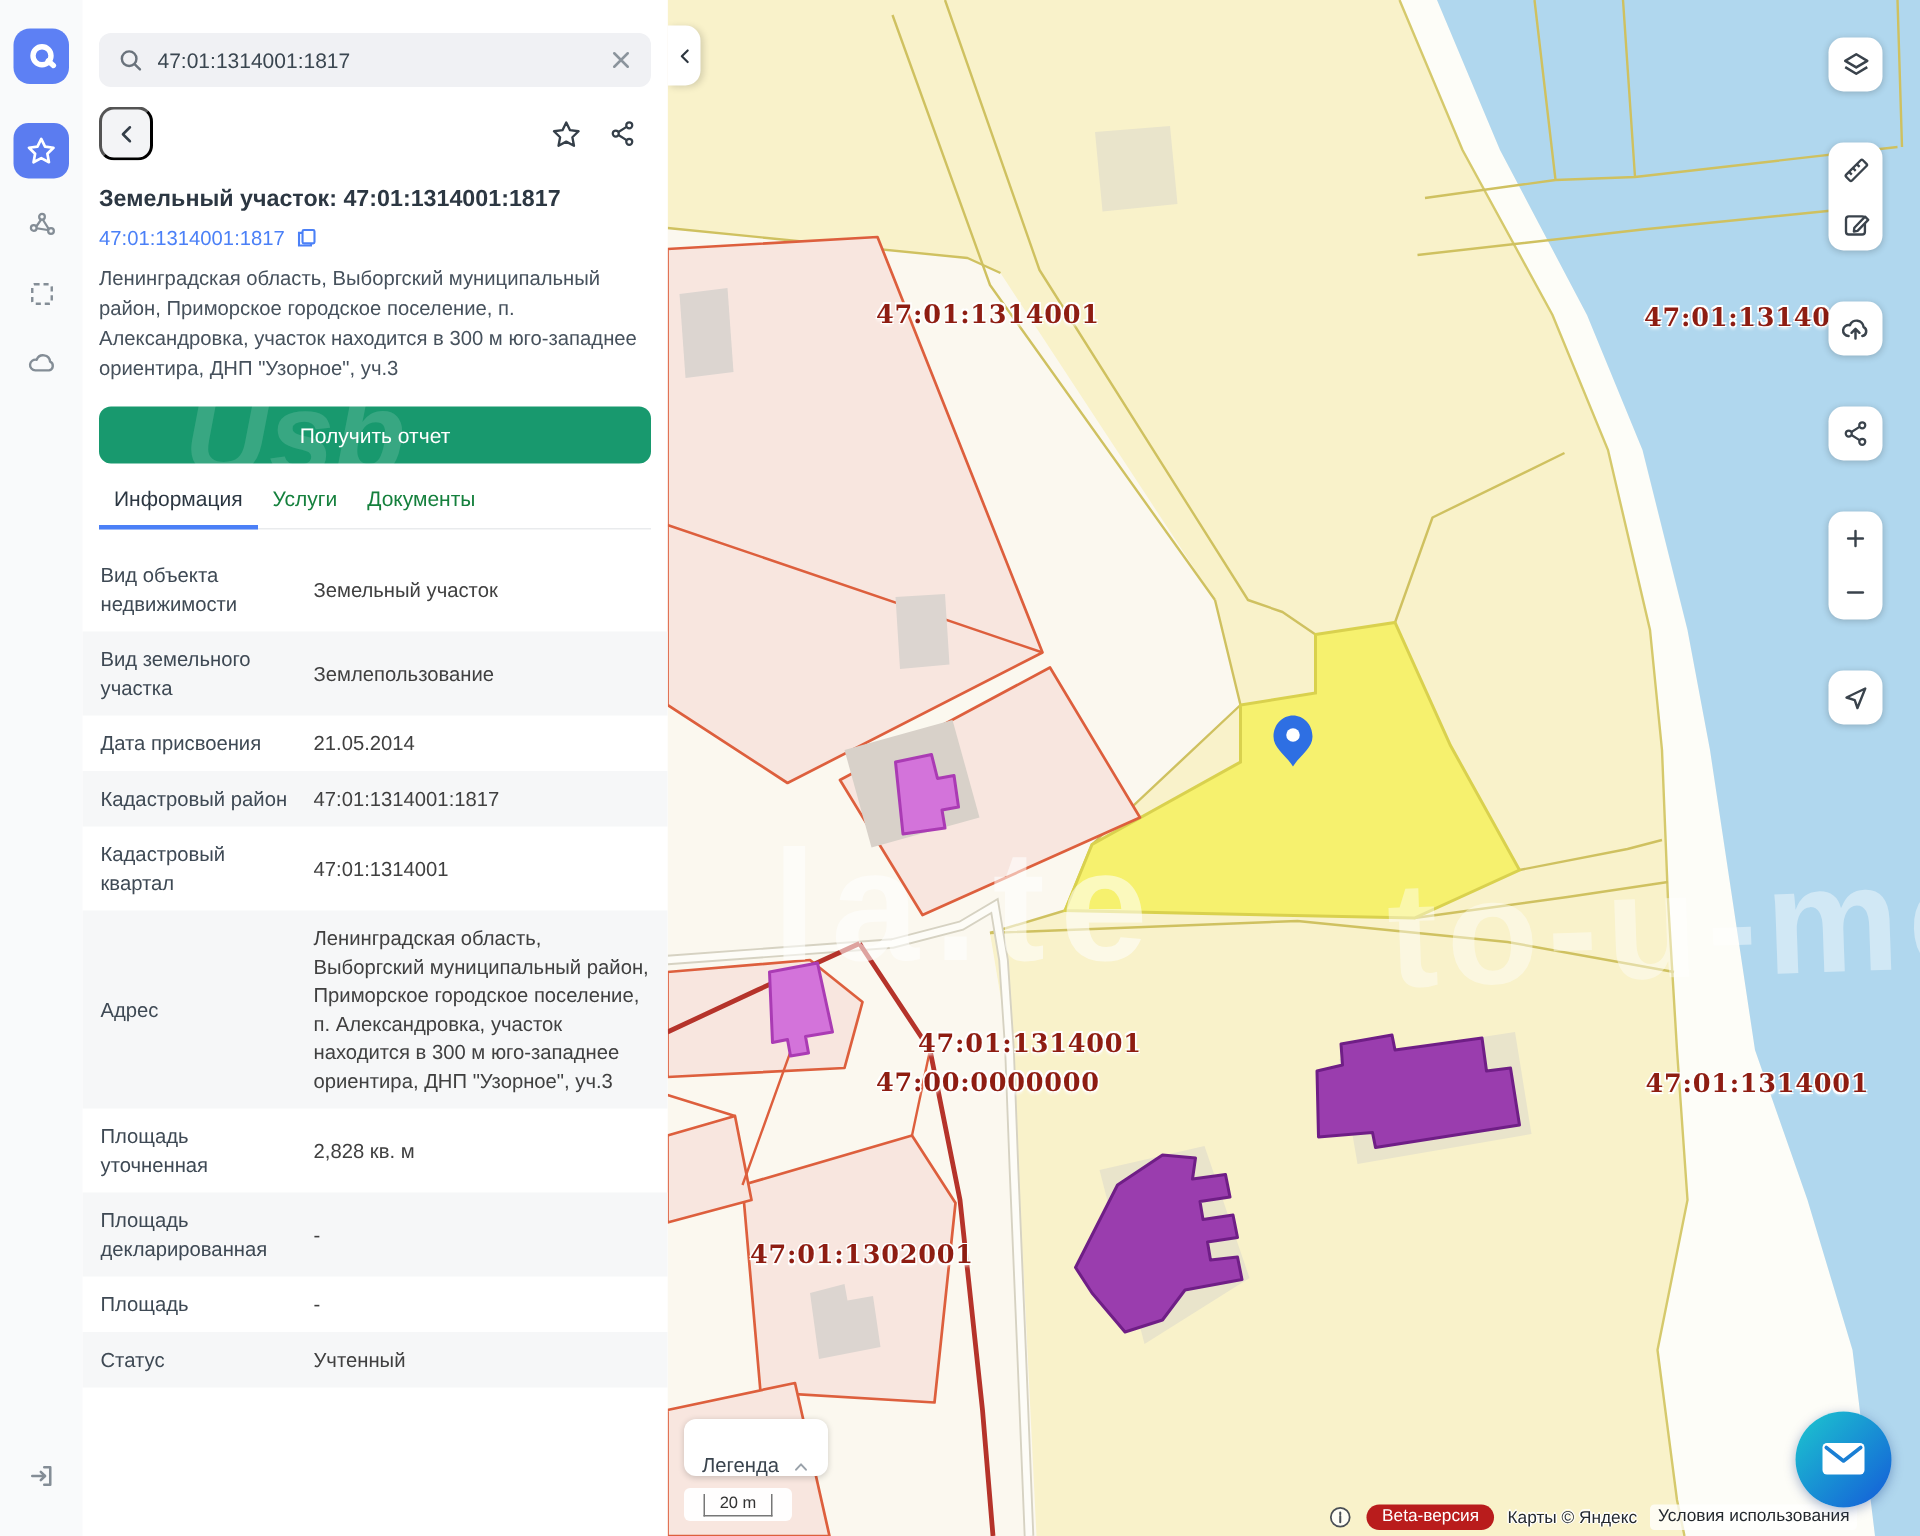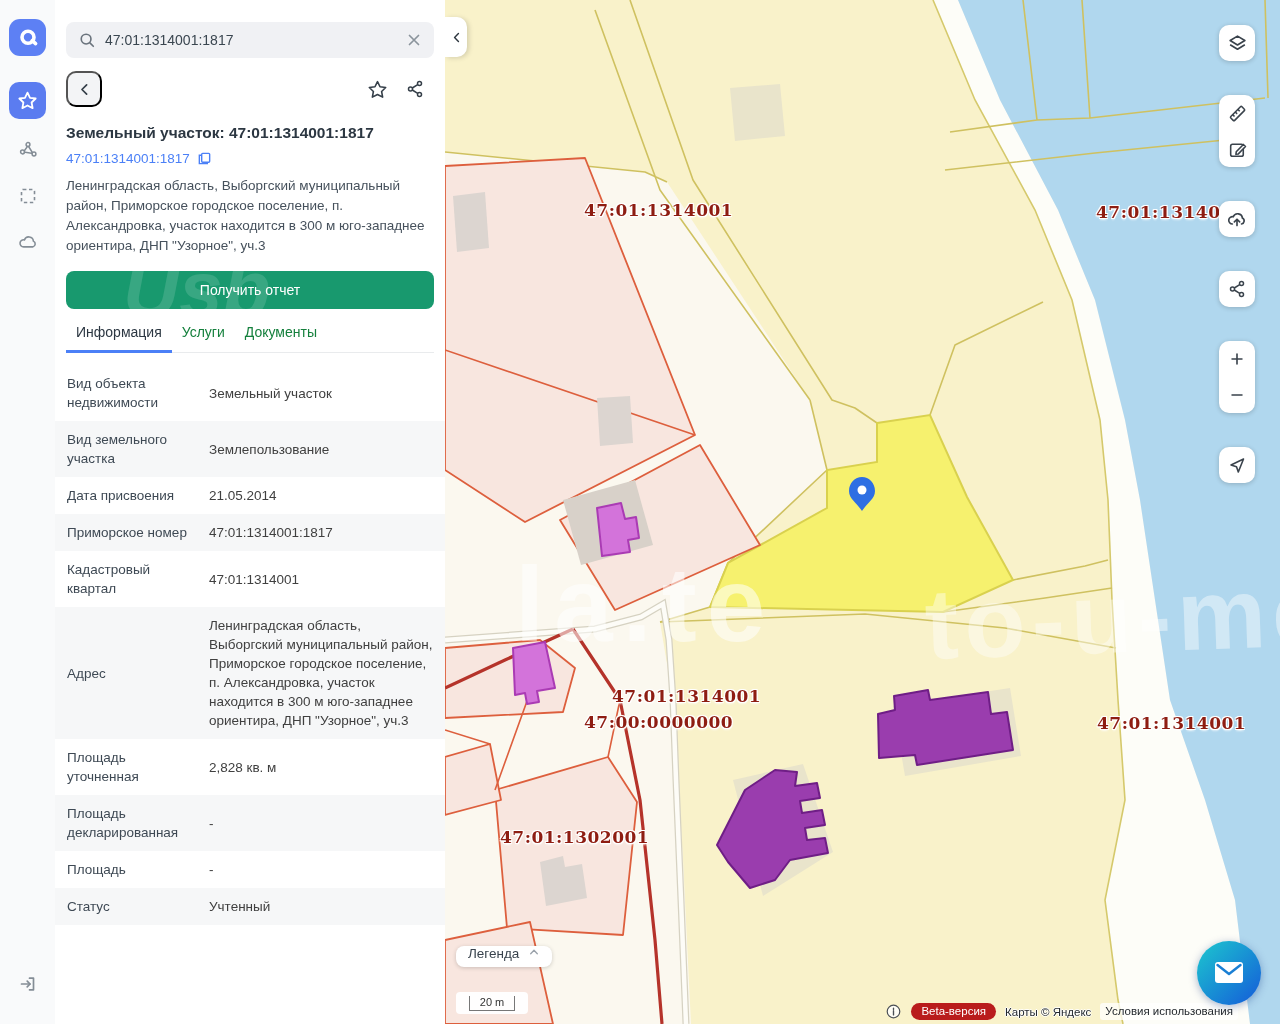--- a/index.html
+++ b/index.html
@@ -46,21 +46,21 @@
   .wm-map-b { left:480px; top:560px; font-size:100px; color:rgba(255,255,255,0.42); letter-spacing:6px; transform:rotate(-2deg); }
 
   
   .map { position:absolute; left:445px; right:0; top:0; bottom:0; background:#fbf8ef; overflow:hidden; }
   .map svg.geo { position:absolute; left:0; top:0; }
   .qlabel { position:absolute; font-family:"DejaVu Serif",serif; font-weight:700; font-size:17px; color:#8e1d12; letter-spacing:0.5px; white-space:nowrap; z-index:6;
             text-shadow:1px 1px 0 #fff,-1px 1px 0 #fff,1px -1px 0 #fff,-1px -1px 0 #fff,0 2px 2px rgba(255,255,255,.8); }
   .collapse-btn { position:absolute; left:0; top:17px; width:22px; height:40px; background:#fff; border:none; border-radius:0 10px 10px 0; box-shadow:2px 1px 5px rgba(0,0,0,.15); cursor:pointer; display:flex; align-items:center; justify-content:center; z-index:8; }
   .tool { position:absolute; right:25px; width:36px; background:#fff; border-radius:10px; box-shadow:0 1px 5px rgba(0,0,0,.2); display:flex; flex-direction:column; align-items:center; z-index:8; }
   .tool-btn { width:36px; height:36px; border:none; background:transparent; display:flex; align-items:center; justify-content:center; cursor:pointer; }
-  .legend-chip { position:absolute; left:11px; top:946px; height:21px; background:#fff; border:none; border-radius:8px; box-shadow:0 1px 4px rgba(0,0,0,.18); display:flex; align-items:flex-start; gap:9px; padding:0 12px; font-family:"Liberation Sans",sans-serif; font-size:13.5px; color:#39434d; cursor:pointer; z-index:8; }
+  .legend-chip { position:absolute; left:11px; top:946px; height:38px; background:#fff; border:none; border-radius:8px; box-shadow:0 1px 4px rgba(0,0,0,.18); display:flex; align-items:flex-end; gap:9px; padding:0 12px; font-family:"Liberation Sans",sans-serif; font-size:13.5px; color:#39434d; cursor:pointer; z-index:8; }
   .scale-chip { position:absolute; left:11px; top:992px; width:72px; height:22px; background:rgba(255,255,255,.95); border-radius:4px; z-index:8; display:flex; align-items:center; justify-content:center; }
   .scale-inner { position:relative; font-size:11px; color:#333; padding:0 10px 2px 10px; border-left:1px solid #777; border-right:1px solid #777; border-bottom:1px solid #777; }
   .attribution { position:absolute; right:42px; top:1001px; height:21px; display:flex; align-items:center; gap:9px; z-index:8; }
   .beta-pill { background:#b91c1c; color:#fff; font-size:11.5px; padding:2px 10px 3px 10px; border-radius:10px; }
   .map-copy { font-size:11.5px; color:#24292e; text-shadow:0 1px 0 #fff,0 -1px 0 #fff,1px 0 0 #fff,-1px 0 0 #fff; }
   .map-terms { font-size:11.5px; color:#24292e; background:rgba(255,255,255,.75); padding:2px 5px 3px 5px; border-radius:3px; cursor:pointer; }
   .chat-btn { position:absolute; right:19px; bottom:19px; width:64px; height:64px; border:none; border-radius:50%; background:linear-gradient(135deg,#1cc2cf 5%,#1565d8 90%); box-shadow:0 2px 8px rgba(0,40,120,.35); display:flex; align-items:center; justify-content:center; cursor:pointer; z-index:12; }
 </style>
 </head>
 <body>
@@ -175,21 +175,21 @@
       </div>
         <div class="row">
         <div class="rl">Вид земельного участка</div>
         <div class="rv">Землепользование</div>
       </div>
         <div class="row">
         <div class="rl">Дата присвоения</div>
         <div class="rv">21.05.2014</div>
       </div>
         <div class="row">
-        <div class="rl">Приморское номер</div>
+        <div class="rl">Кадастровый район</div>
         <div class="rv">47:01:1314001:1817</div>
       </div>
         <div class="row">
         <div class="rl">Кадастровый квартал</div>
         <div class="rv">47:01:1314001</div>
       </div>
         <div class="row">
         <div class="rl">Адрес</div>
         <div class="rv">Ленинградская область, Выборгский муниципальный район, Приморское городское поселение, п. Александровка, участок находится в 300 м юго-западнее ориентира, ДНП "Узорное", уч.3</div>
       </div>

